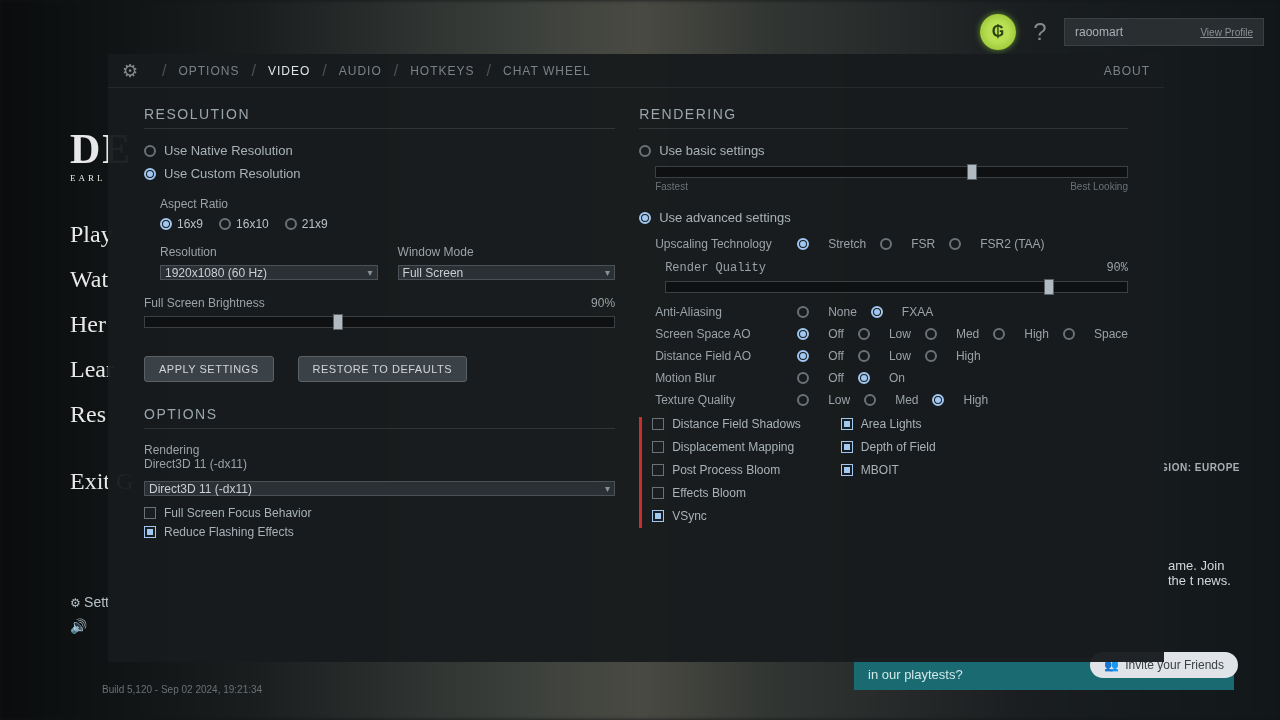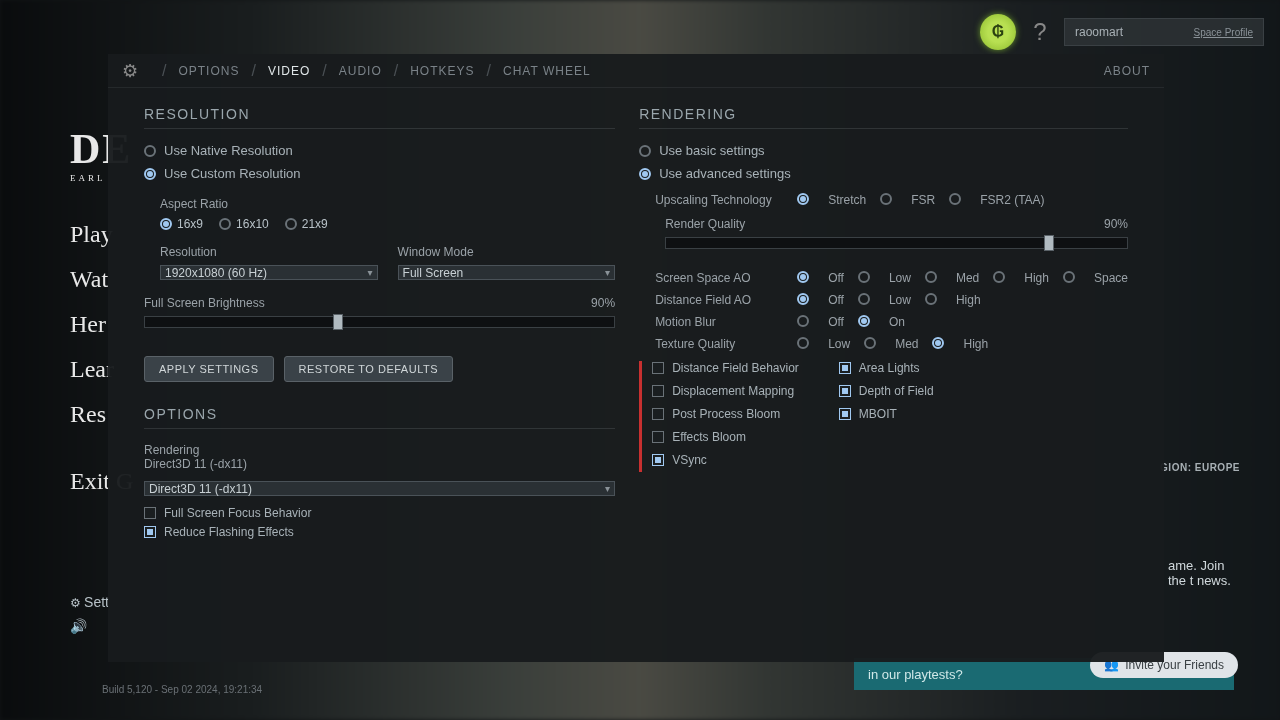--- a/index.html
+++ b/index.html
@@ -159,21 +159,21 @@
   position: relative;
 }
 .slider-thumb {
   position: absolute;
   width: 10px; height: 16px;
   background: #b0bac0;
   top: -3px;
   border: 1px solid #5a6268;
 }
 .slider-labels { display: flex; justify-content: space-between; font-size: 10px; color: #6a7278; margin-top: 3px; }
-.btn-row { display: flex; gap: 10px; margin: 28px 0 24px 0; }
+.btn-row { display: flex; gap: 24px; margin: 28px 0 24px 0; }
 .btn {
   background: #3a4248;
   border: 1px solid #5a6268;
   color: #d0d6d8;
   font-size: 11px;
   letter-spacing: 0.5px;
   padding: 6px 14px;
   border-radius: 3px;
   cursor: pointer;
 }
@@ -182,24 +182,24 @@
 .checkbox {
   width: 12px; height: 12px;
   border: 1px solid #6a7278;
   background: #1a1e20;
   display: inline-flex; align-items: center; justify-content: center;
 }
 .checkbox.checked { border-color: #a0c8f0; }
 .checkbox.checked::after { content: ""; width: 6px; height: 6px; background: #a0c8f0; }
 .opt-line { display: flex; align-items: center; gap: 14px; font-size: 12px; color: #9aa2a8; margin-bottom: 8px; }
 .opt-label { min-width: 128px; }
-.opt-line .radio-opt { display: flex; gap: 19px; }
+.opt-line .radio-opt { display: flex; align-items: center; gap: 19px; }
 .cb-columns { display: flex; gap: 40px; margin-top: 10px; border-left: 3px solid #c83030; padding-left: 10px; }
 .cb-col { display: flex; flex-direction: column; gap: 4px; }
-.render-quality-block { margin: 10px 0 22px 10px; }
+.render-quality-block { margin: 10px 0 12px 10px; font-family: Liberation Mono, monospace; }
 </style>
 </head>
 <body>
 
 <div class="bg-image"></div>
 <div class="bg-overlay"></div>
 
 <div class="bg-menu">
   <div class="bg-logo">DE</div>
   <div class="bg-sub">EARL</div>
@@ -212,21 +212,21 @@
 </div>
 <div class="bg-sett">Sett</div>
 <div class="speaker-icon">🔊</div>
 <div class="build-info">Build 5,120 - Sep 02 2024, 19:21:34</div>
 
 <div class="topbar-right">
   <div class="coin-icon">₲</div>
   <div class="help-icon">?</div>
   <div class="profile-btn">
     <span>raoomart</span>
-    <span class="profile-link">Space Profile</span>
+    <span class="profile-link">View Profile</span>
   </div>
 </div>
 <div class="region-badge">GION: EUROPE</div>
 <div class="side-text">ame. Join the t news.</div>
 <div class="playtest-bar">in our playtests?</div>
 <div class="invite-btn">
   <span>👥</span>
   <span>Invite your Friends</span>
 </div>
 
@@ -329,20 +329,29 @@
       </div>
     </div>
 
     <div class="col">
       <div class="section-title">RENDERING</div>
 
       <div class="radio-row">
         <span class="radio"></span>
         <span>Use basic settings</span>
       </div>
+      <div class="indent" style="margin-bottom:18px">
+        <div class="slider">
+          <div class="slider-thumb" style="left:66%"></div>
+        </div>
+        <div class="slider-labels">
+          <span>Fastest</span>
+          <span>Best Looking</span>
+        </div>
+      </div>
 
       <div class="radio-row" style="margin-bottom:12px">
         <span class="radio checked"></span>
         <span>Use advanced settings</span>
       </div>
 
       <div class="indent">
         <div class="opt-line">
           <span class="opt-label">Upscaling Technology</span>
           <div class="radio-opt">
@@ -363,20 +372,31 @@
           <div class="slider-header">
             <span>Render Quality</span>
             <span>90%</span>
           </div>
           <div class="slider">
             <div class="slider-thumb" style="left:82%"></div>
           </div>
         </div>
 
         <div class="opt-line">
+          <span class="opt-label">Anti-Aliasing</span>
+          <div class="radio-opt">
+              <span class="radio"></span>
+              <span>None</span>
+            </div>
+          <div class="radio-opt">
+              <span class="radio checked"></span>
+              <span>FXAA</span>
+            </div>
+        </div>
+        <div class="opt-line">
           <span class="opt-label">Screen Space AO</span>
           <div class="radio-opt">
               <span class="radio checked"></span>
               <span>Off</span>
             </div>
           <div class="radio-opt">
               <span class="radio"></span>
               <span>Low</span>
             </div>
           <div class="radio-opt">
@@ -432,21 +452,21 @@
               <span class="radio checked"></span>
               <span>High</span>
             </div>
         </div>
       </div>
 
       <div class="cb-columns">
         <div class="cb-col">
           <div class="checkbox-row">
               <span class="checkbox"></span>
-              <span>Distance Field Behavior</span>
+              <span>Distance Field Shadows</span>
             </div>
           <div class="checkbox-row">
               <span class="checkbox"></span>
               <span>Displacement Mapping</span>
             </div>
           <div class="checkbox-row">
               <span class="checkbox"></span>
               <span>Post Process Bloom</span>
             </div>
           <div class="checkbox-row">

